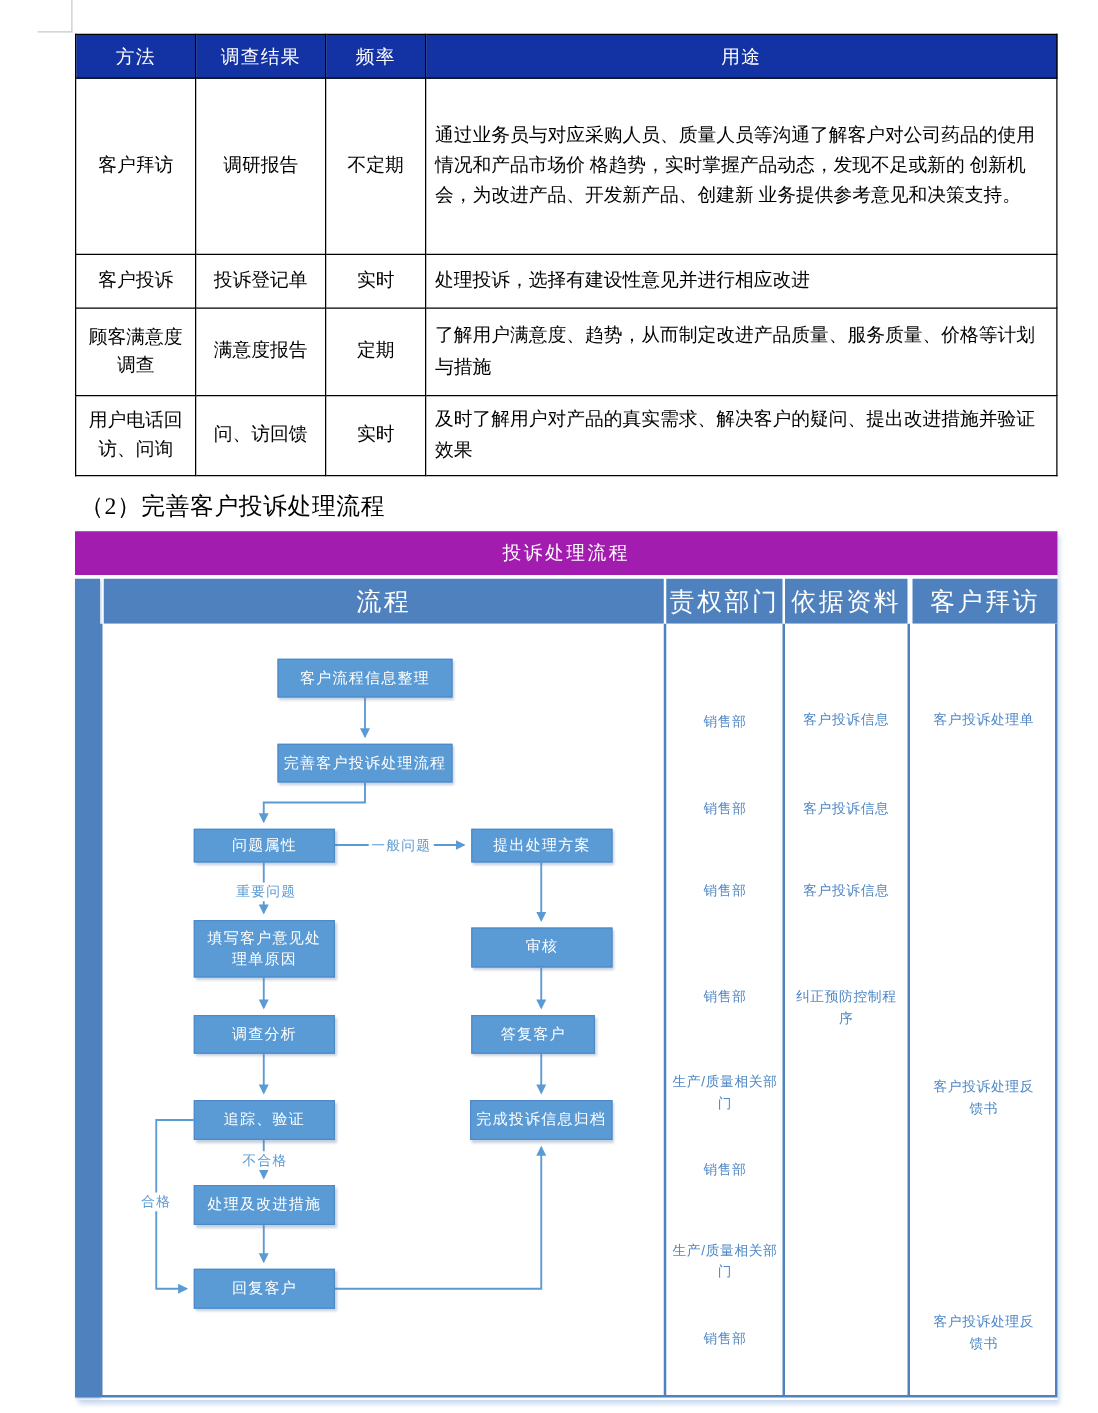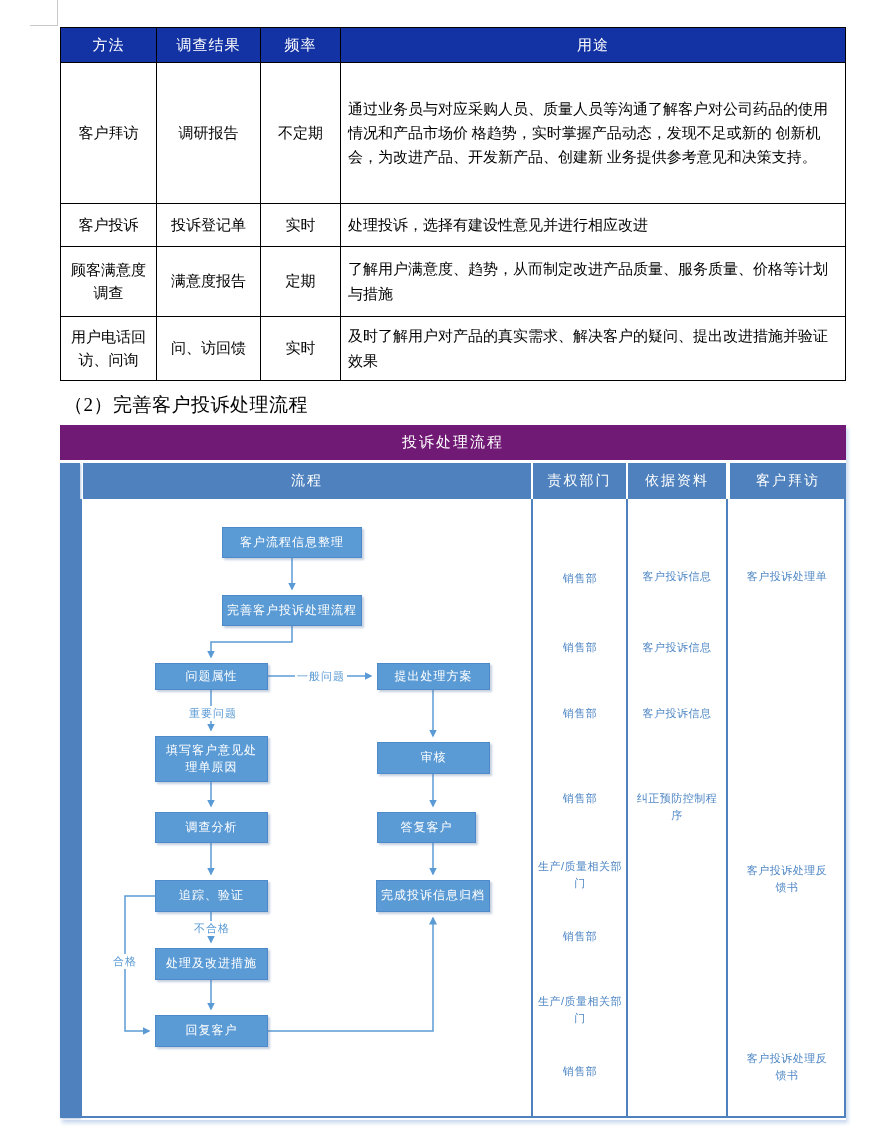--- a/index.html
+++ b/index.html
@@ -34,27 +34,27 @@
     letter-spacing:0.5px;
   }
   
   .chart{
     position:absolute;left:60px;top:425px;width:786px;height:695px;
     font-family:"Liberation Sans","DejaVu Sans",sans-serif;
     box-shadow:2px 3px 4px #c9d8ee;
     background:#ffffff;
   }
   .chart-title{
-    position:absolute;left:0;top:0;width:786px;height:35px;background:#701a75;
+    position:absolute;left:0;top:0;width:786px;height:35px;background:#a21caf;
     color:#fff;font-size:15px;display:flex;align-items:center;justify-content:center;
     letter-spacing:2px;
   }
   .col-head{
     position:absolute;top:38px;height:36px;background:#4E81BD;color:#fff;
-    font-size:14px;display:flex;align-items:center;justify-content:center;
+    font-size:20px;display:flex;align-items:center;justify-content:center;
     letter-spacing:2px;
   }
   .h-proc{left:23px;width:448px;}
   .h-dept{left:473px;width:93px;}
   .h-ref{left:568px;width:98px;}
   .h-form{left:670px;width:116px;}
   .left-strip{position:absolute;left:0;top:38px;width:20px;height:655px;background:#4E81BD;
     box-shadow:1px 1px 2px #b7c9e2;}
   .body-frame{position:absolute;left:20px;top:74px;width:766px;height:619px;background:#fff;}
   .vline{position:absolute;top:74px;height:617px;width:2px;background:#4E81BD;}

